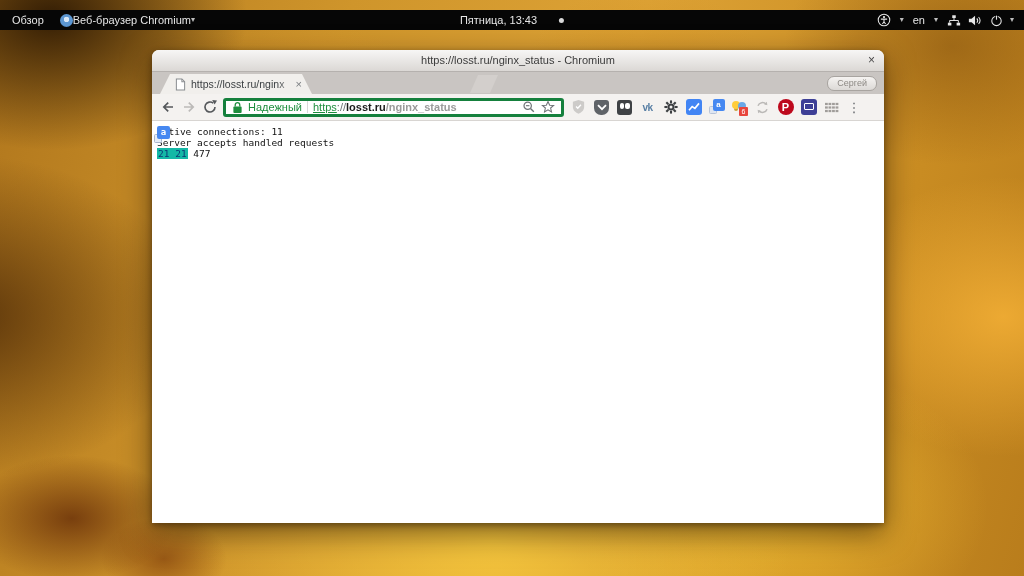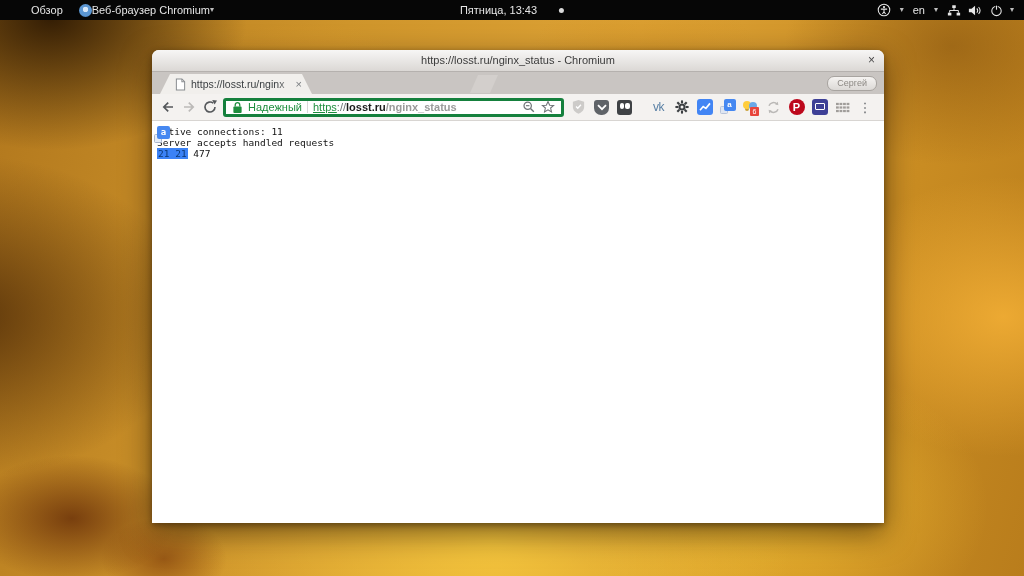--- a/index.html
+++ b/index.html
@@ -17,22 +17,22 @@
       radial-gradient(430px 250px at 48% 94%, rgba(250,206,62,.78), transparent 70%),
       radial-gradient(300px 210px at 76% 88%, rgba(247,197,52,.68), transparent 70%),
       radial-gradient(260px 200px at 98% 55%, rgba(244,176,54,.85), transparent 70%),
       radial-gradient(240px 170px at 93% 8%,  rgba(118,70,12,.5),  transparent 70%),
       radial-gradient(210px 150px at 30% 22%, rgba(232,162,42,.5), transparent 70%),
       radial-gradient(170px 120px at 63% 12%, rgba(205,140,30,.45),transparent 70%),
       linear-gradient(105deg, #b1771d 0%, #cf952b 30%, #dda235 55%, #c98c22 82%, #b97d1c 100%);
   }
 
   
-  .topbar { position:absolute; top:0; left:0; right:0; height:20px; background:#060606;
-            color:#e6e6e6; font-size:11px; display:flex; align-items:center;padding-left:19px; }
+  .topbar { position:absolute; top:10px; left:0; right:0; height:20px; background:#060606;
+            color:#e6e6e6; font-size:11px; display:flex; align-items:center; }
   .topbar .left { display:flex; align-items:center; gap:16px; padding-left:12px; }
   .appmenu { display:flex; align-items:center; }
   .chromium-logo { width:13px; height:13px; border-radius:50%;
      background:radial-gradient(circle at 50% 42%, #d7e7f8 0 26%, #5b96d2 30% 62%, #2e649f 100%); }
   .caret { font-size:8px; color:#bdbdbd; line-height:1; }
   .clock { position:absolute; left:50%; transform:translateX(-50%); display:flex; align-items:center; gap:22px; }
   .status-dot { width:5px; height:5px; border-radius:50%; background:#dadada; }
   .topbar .right { margin-left:auto; display:flex; align-items:center; gap:9px; padding-right:10px; }
   .sysgroup { display:flex; align-items:center; gap:7px; }
   .tb-icon { display:flex; align-items:center; }
@@ -78,21 +78,21 @@
 
   .extensions { display:flex; align-items:center; margin-left:3px; }
   .ext { width:23px; height:24px; display:flex; align-items:center; justify-content:center; position:relative; }
 
   .shield-gray { width:15px; height:16px; }
   .pocket { width:15px; height:15px; background:#5f6368; border-radius:3px 3px 7px 7px;
             display:flex; align-items:center; justify-content:center; }
   .maskface { width:15px; height:15px; background:#3f4245; border-radius:3px; position:relative; }
   .maskface i { position:absolute; top:3px; width:4.5px; height:6px; border-radius:2px; background:#fff; }
   .maskface i.l { left:2.5px; } .maskface i.r { right:2.5px; }
-  .vk { font-size:12px; font-weight:400; color:#587fa4; letter-spacing:-.5px;margin-left:11px; }
+  .vk { font-size:10px; font-weight:700; color:#587fa4; letter-spacing:-.5px; }
   .bluechart { width:16px; height:16px; background:#4285f4; border-radius:3px;
                display:flex; align-items:center; justify-content:center; }
   .translate-ext { width:16px; height:16px; position:relative; }
   .translate-ext .b { position:absolute; right:0; top:0; width:12px; height:12px; background:#4688f1;
                       border-radius:2px; color:#fff; font-size:8px; font-weight:700; text-align:center; line-height:12px; }
   .translate-ext .g { position:absolute; left:0; bottom:1px; width:8px; height:8px; background:#dfe6f2;
                       border-radius:1.5px; border:1px solid #b9c4d8; }
   .bulbs { position:relative; width:17px; height:16px; }
   .bulb { position:absolute; width:8px; height:8px; border-radius:50%; }
   .bulb.y { left:1px; top:2px; background:#ffcd3c; box-shadow:0 4px 0 -2px #caa33a; }
@@ -103,21 +103,21 @@
                font-size:11px; font-weight:700; text-align:center; line-height:16px; }
   .screenshot { width:16px; height:16px; background:#3d3f96; border-radius:3px; position:relative; }
   .screenshot i { position:absolute; left:3px; top:4px; width:10px; height:7px; border:1.5px solid #fff; border-radius:1px; }
   .menu-dots { width:20px; text-align:center; font-size:13px; color:#5f6368; margin-left:1px; }
 
   
   .content { position:relative; height:401px; background:#fff; overflow:hidden;
              font-family:"DejaVu Sans Mono","Liberation Mono",monospace;
              font-size:9.5px; line-height:11px; color:#101010; padding:5px 0 0 5px; }
   .content .ln { white-space:pre; }
-  .sel { background:#3b82f6; color:#0b3875; padding:0 1px; }
+  .sel { background:#14b8a6; color:#0b3875; padding:0 1px; }
   .page-translate-icon { position:absolute; left:2px; top:5px; width:16px; height:17px; }
   .page-translate-icon .b { position:absolute; right:0; top:0; width:13px; height:13px; background:#4688f1;
      border-radius:2px; color:#fff; font-size:9px; font-weight:700; text-align:center; line-height:13px; }
   .page-translate-icon .g { position:absolute; left:0; bottom:0; width:8px; height:9px; background:#e7edf6;
      border:1px solid #aab6cc; border-radius:1.5px; }
 
   svg { display:block; }
 </style>
 </head>
 <body>

